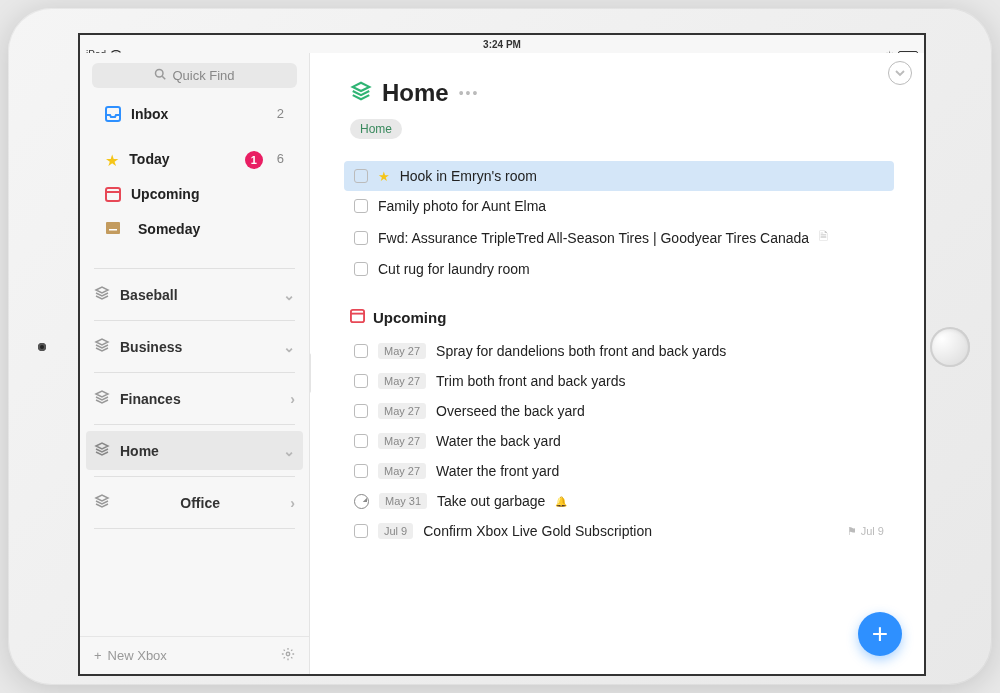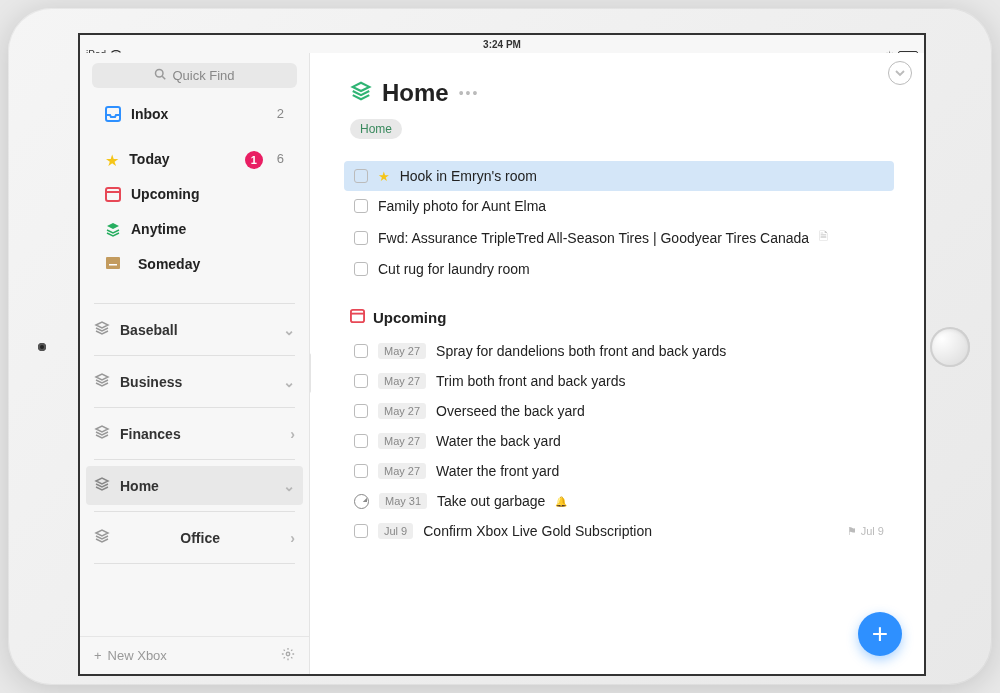--- a/index.html
+++ b/index.html
@@ -282,30 +282,20 @@
           <div class="side-item">
             <span style="color:#e74856;">
               <svg width="16" height="16" viewBox="0 0 16 16">
                   <rect x="1" y="2" width="14" height="13" rx="2" fill="none" stroke="currentColor" stroke-width="2"></rect>
                   <line x1="1" y1="6" x2="15" y2="6" stroke="currentColor" stroke-width="2"></line>
                 </svg>
             </span>
             <span class="label" style="font-weight:600;">Upcoming</span>
           </div>
 
-          <div class="side-item">
-            <span style="color:#27ae60;">
-              <svg width="16" height="16" viewBox="0 0 16 16">
-                  <path d="M2 5l6-3 6 3-6 3z" fill="currentColor"></path>
-                  <path d="M2 9l6 3 6-3" fill="none" stroke="currentColor" stroke-width="1.5"></path>
-                  <path d="M2 12l6 3 6-3" fill="none" stroke="currentColor" stroke-width="1.5"></path>
-                </svg>
-            </span>
-            <span class="label" style="font-weight:600;">Anytime</span>
-          </div>
 
           <div class="side-item">
             <span style="color:#c39b5e;">
               <svg width="16" height="14" viewBox="0 0 16 14">
                   <rect x="1" y="1" width="14" height="12" rx="1" fill="currentColor"></rect>
                   <rect x="4" y="8" width="8" height="1.5" fill="#fff"></rect>
                 </svg>
             </span>
             <span class="label" style="font-weight:600;margin-left:7px;">Someday</span>
           </div>

